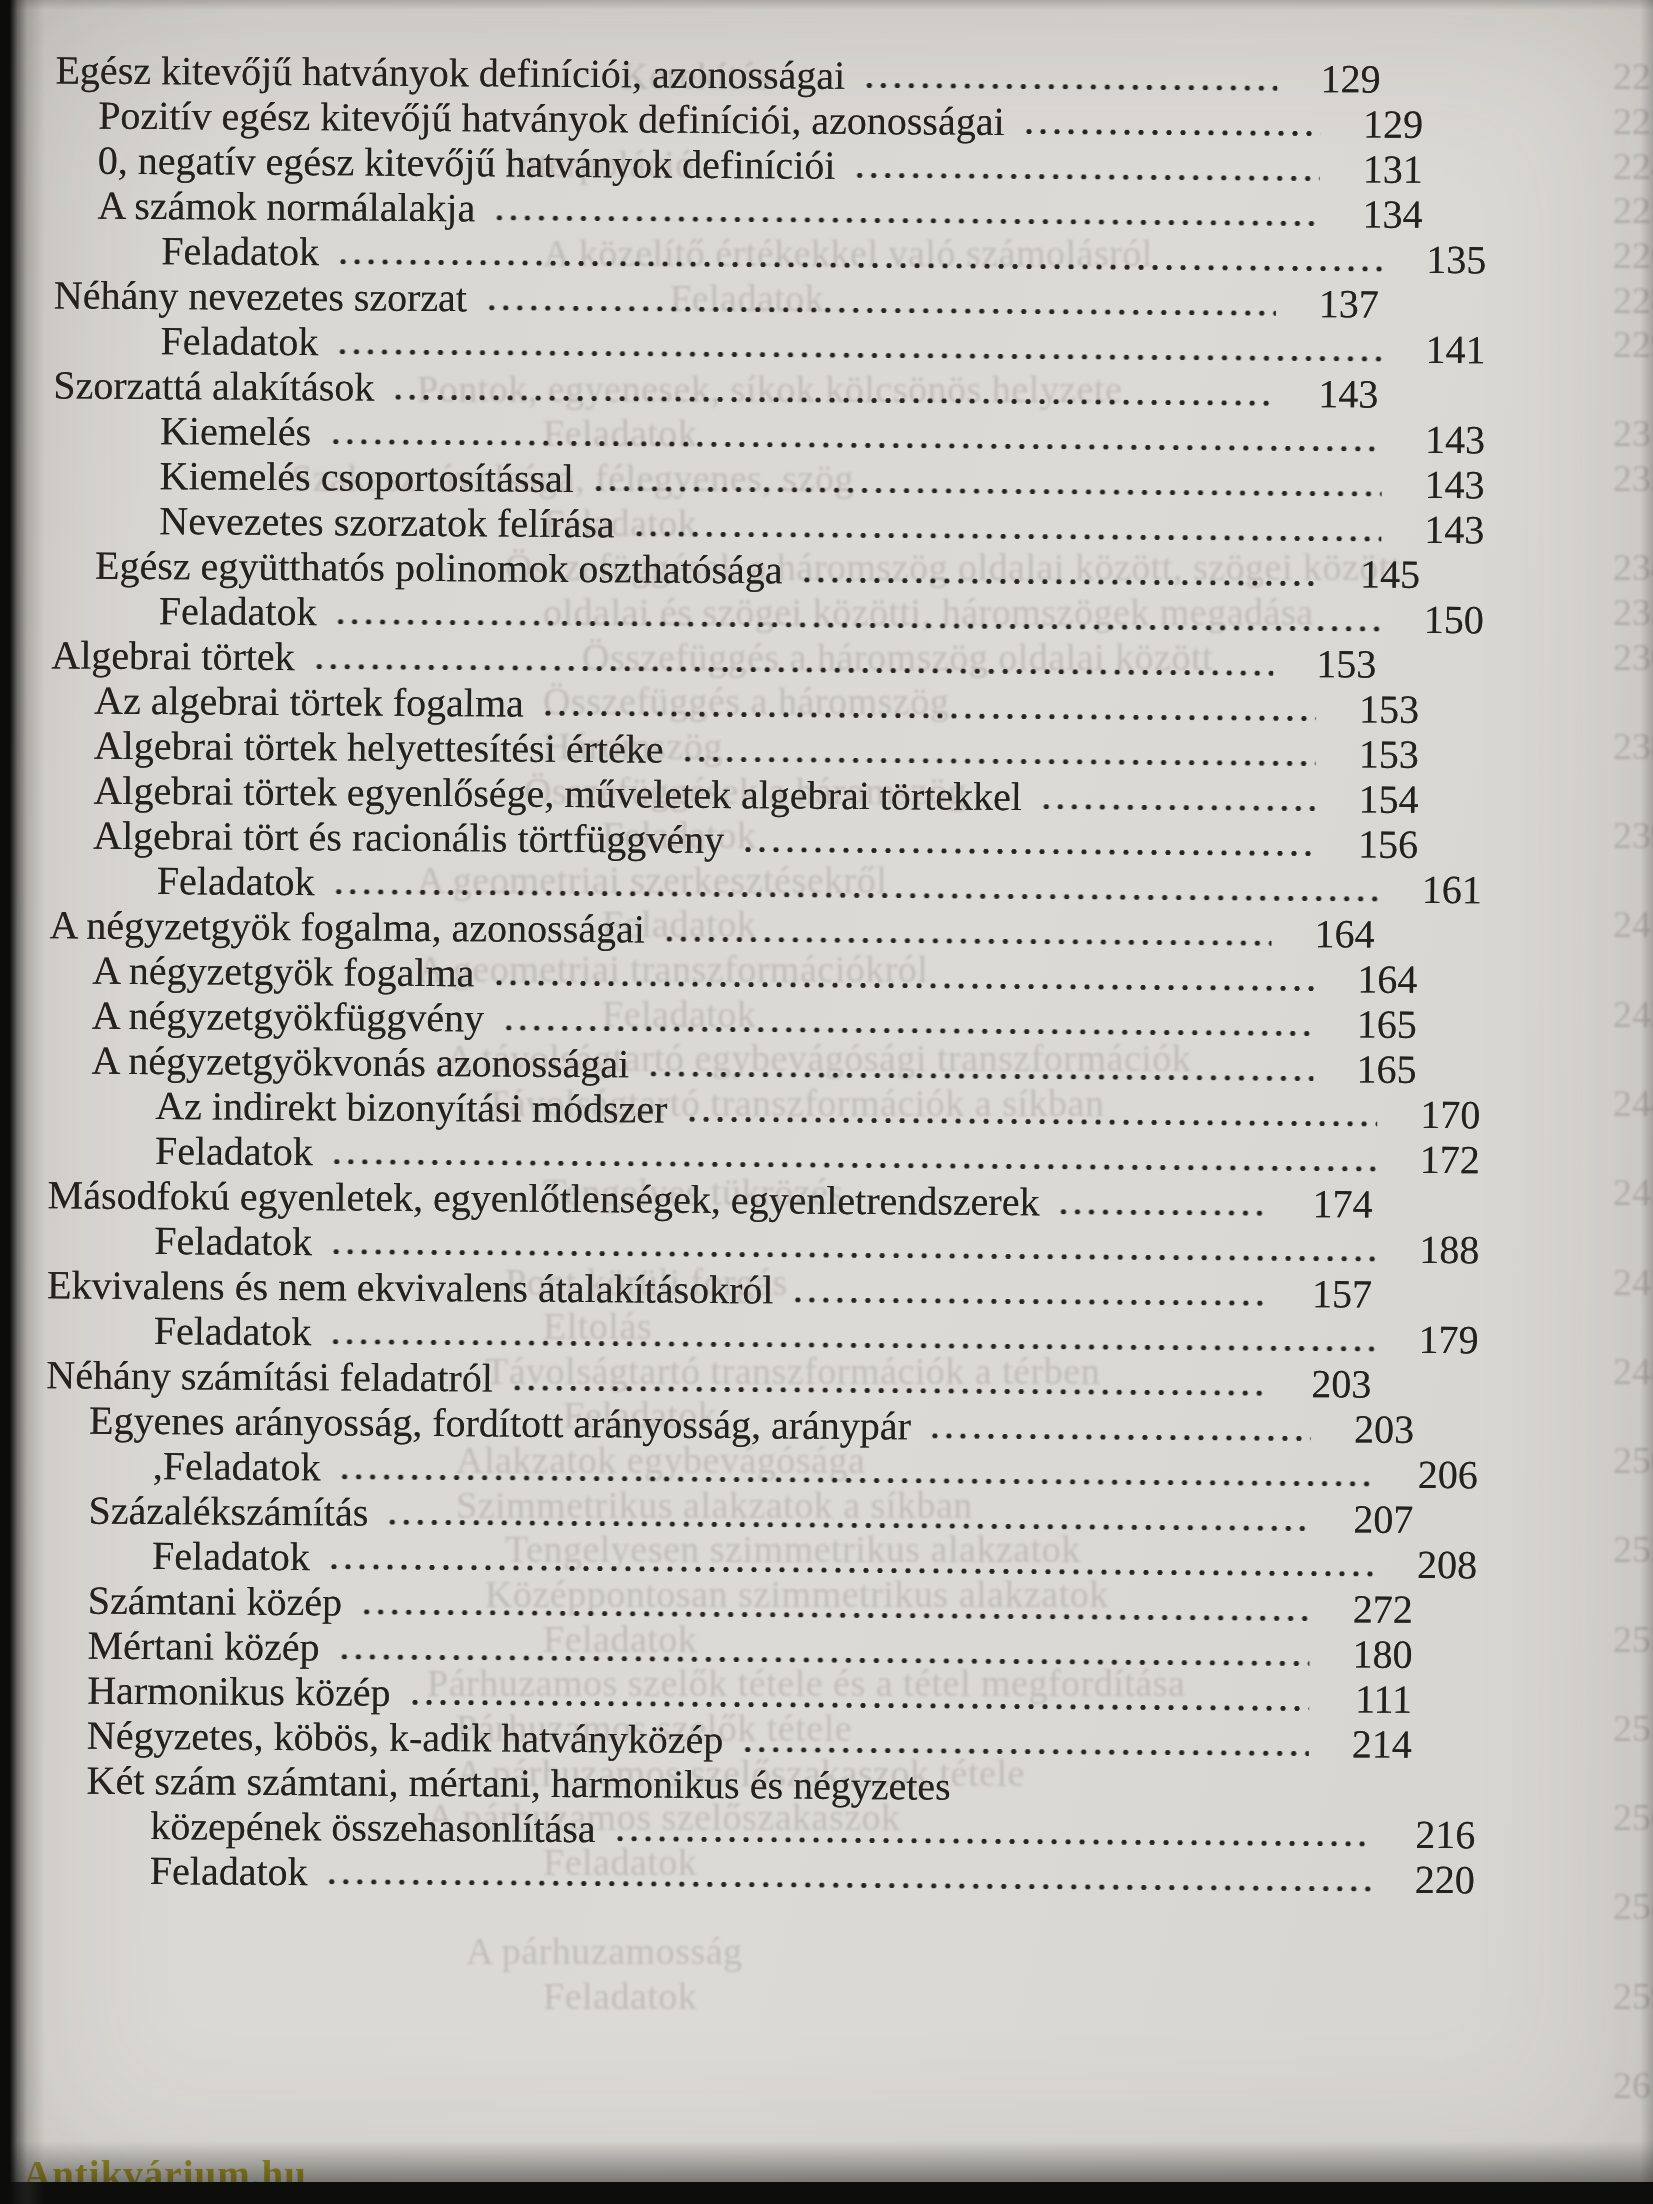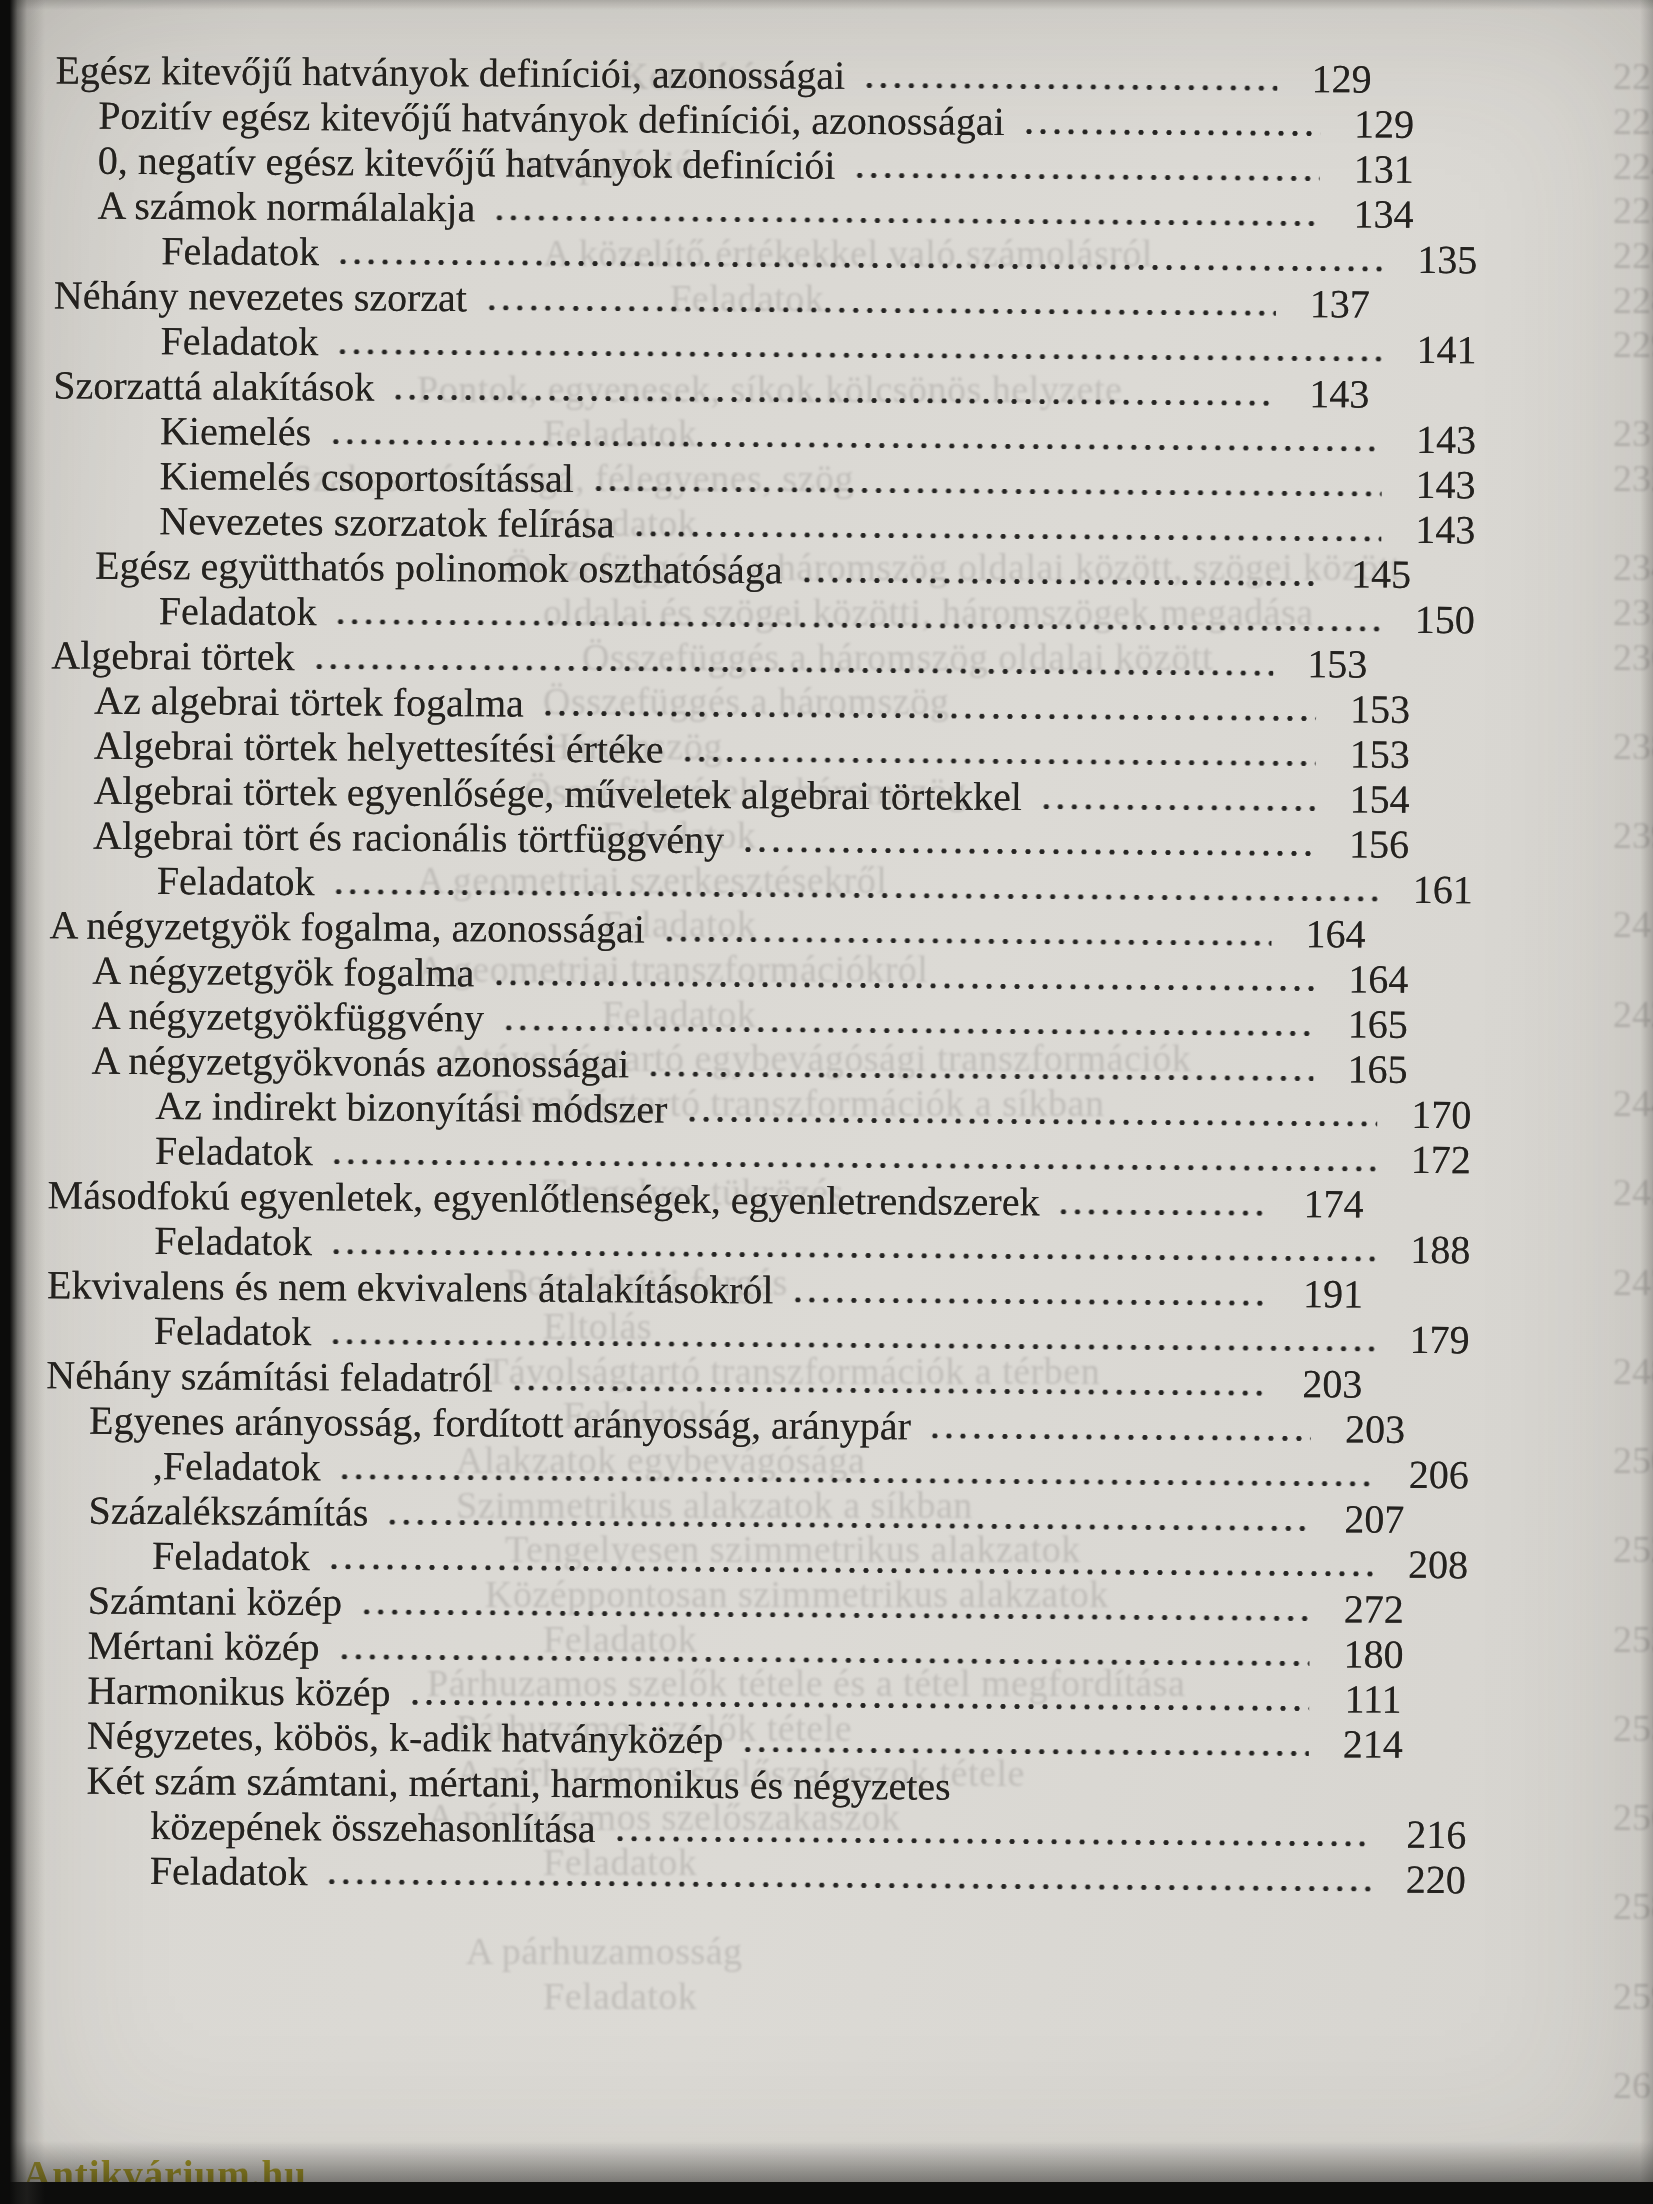--- a/index.html
+++ b/index.html
@@ -72,21 +72,21 @@
     height: 6.8px;
     align-self: flex-end;
     margin: 0 25px 9.7px 15.5px;
     background-image: radial-gradient(circle, rgba(28,27,25,0.95) 2.3px, rgba(28,27,25,0) 2.9px);
     background-size: 14px 6.8px;
     background-repeat: repeat-x;
     background-position: 1.9px 0;
   }
   .pagenum {
     flex: 0 0 78px;
-    text-align: center;
+    text-align: right;
     white-space: nowrap;
   }
 
   
   .watermark {
     position: absolute;
     left: 23px;
     top: 2152px;
     z-index: 3;
     font-size: 39px;
@@ -337,21 +337,21 @@
           <span class="pagenum">174</span>
         </div>
         <div class="toc-row indent-2">
           <span class="title">Feladatok</span>
           <span class="leader"></span>
           <span class="pagenum">188</span>
         </div>
         <div class="toc-row indent-0">
           <span class="title">Ekvivalens és nem ekvivalens átalakításokról</span>
           <span class="leader"></span>
-          <span class="pagenum">191</span>
+          <span class="pagenum">157</span>
         </div>
         <div class="toc-row indent-2">
           <span class="title">Feladatok</span>
           <span class="leader"></span>
           <span class="pagenum">179</span>
         </div>
         <div class="toc-row indent-0">
           <span class="title">Néhány számítási feladatról</span>
           <span class="leader"></span>
           <span class="pagenum">203</span>

